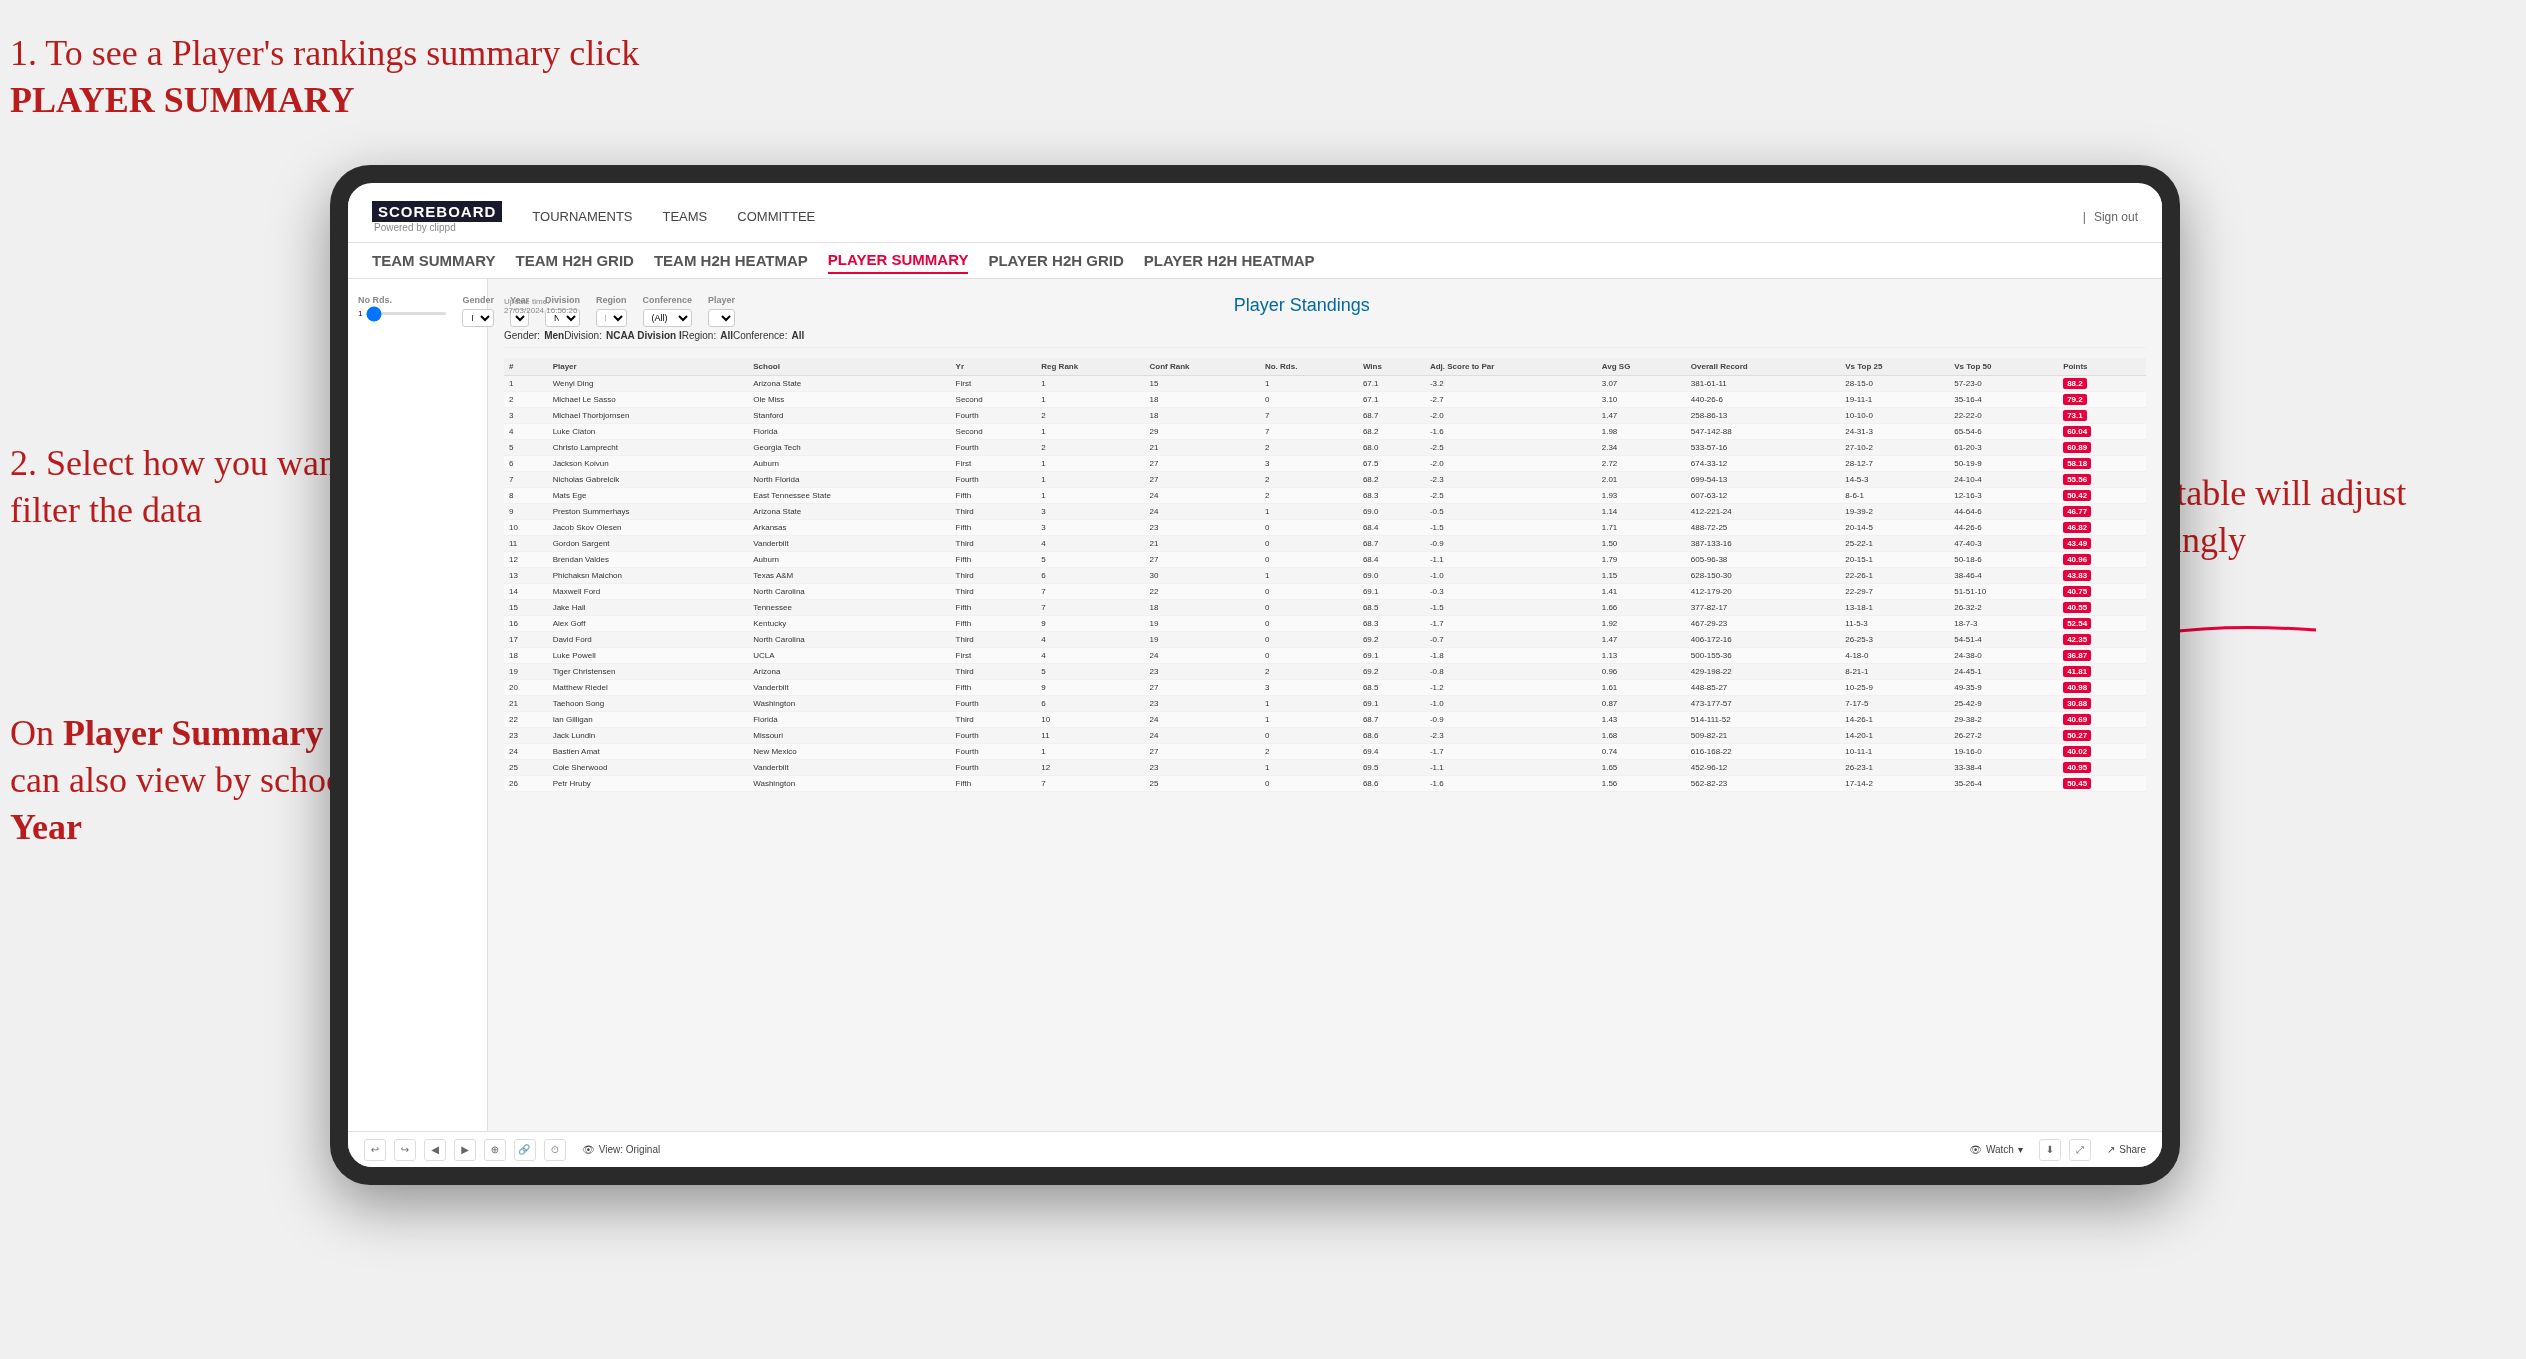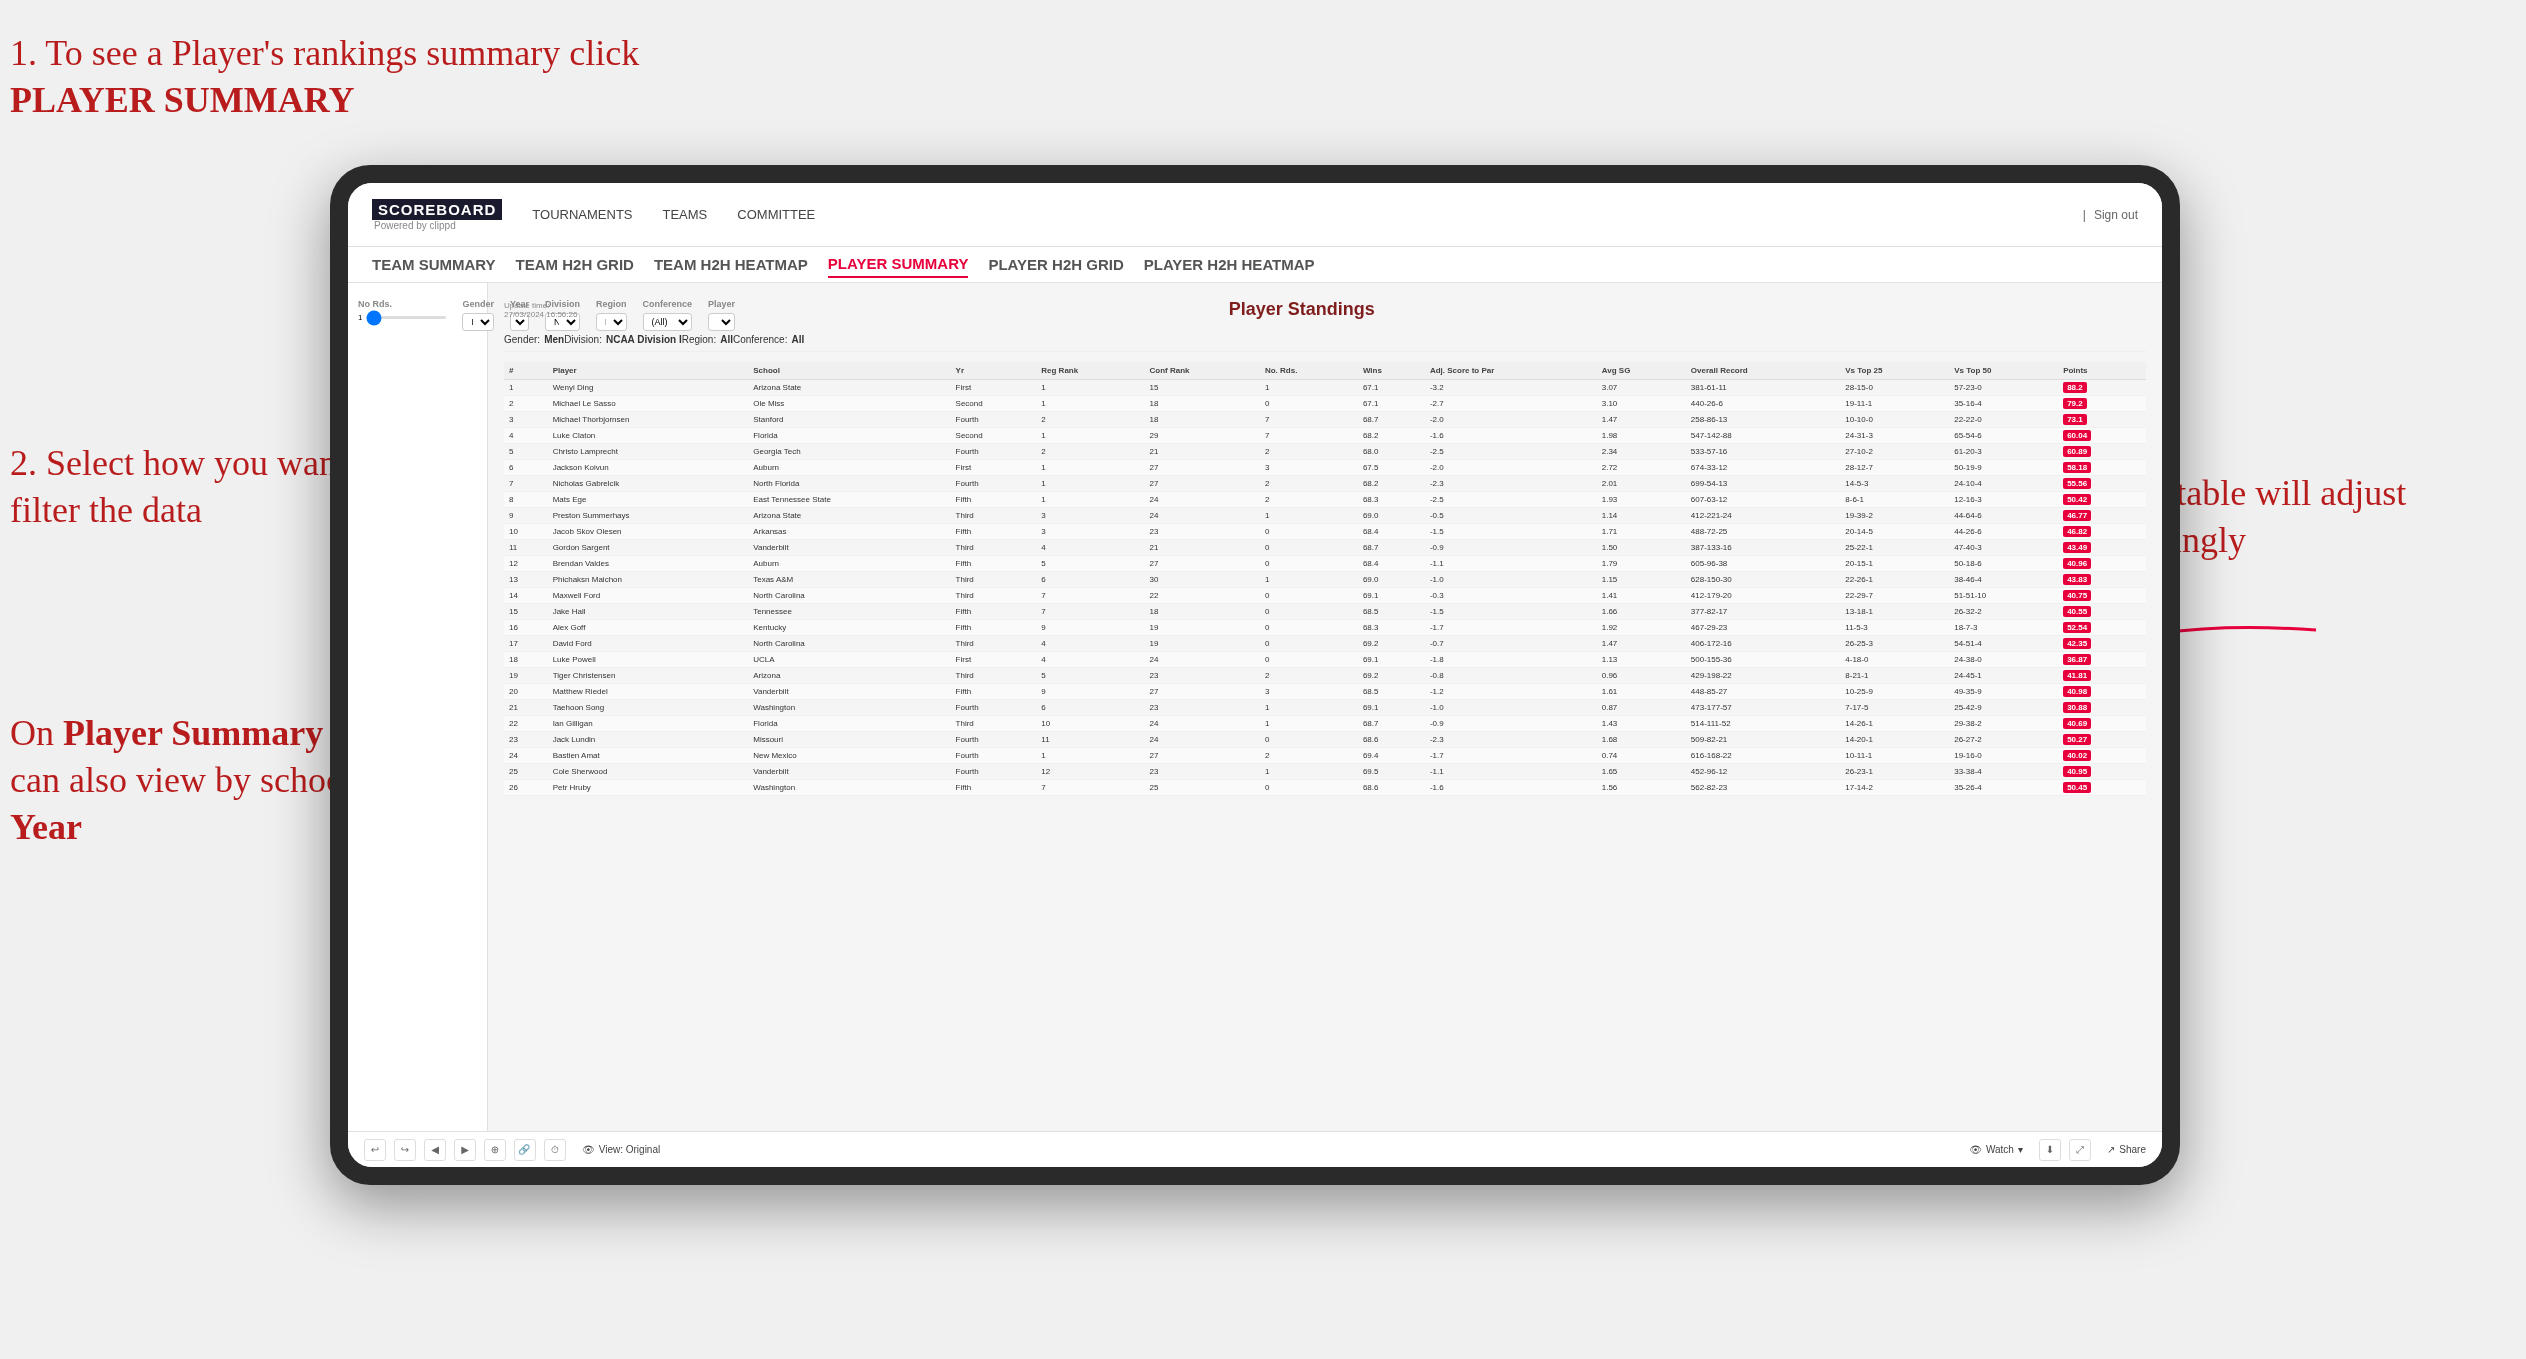--- a/index.html
+++ b/index.html
@@ -79,22 +79,23 @@
       flex-direction: column;
     }
 
     
     .nav-bar {
       background: #fff;
       border-bottom: 1px solid #e0e0e0;
       display: flex;
       align-items: center;
       padding: 0 24px;
-      height: 64px;
+      height: 52px;
       flex-shrink: 0;
+      margin-top: 8px;
     }
 
     .logo {
       display: flex;
       flex-direction: column;
       margin-right: 30px;
     }
 
     .logo-main {
       font-size: 15px;
@@ -228,22 +229,22 @@
       margin-bottom: 8px;
     }
 
     .update-time {
       font-size: 8px;
       color: #888;
     }
 
     .page-title {
       font-size: 18px;
-      font-weight: 700;
-      color: #7f1d1d;
+      font-weight: 400;
+      color: #0369a1;
       text-align: center;
       flex: 1;
     }
 
     .filters-row {
       display: flex;
       align-items: center;
       font-size: 10px;
       color: #333;
       margin-bottom: 10px;

